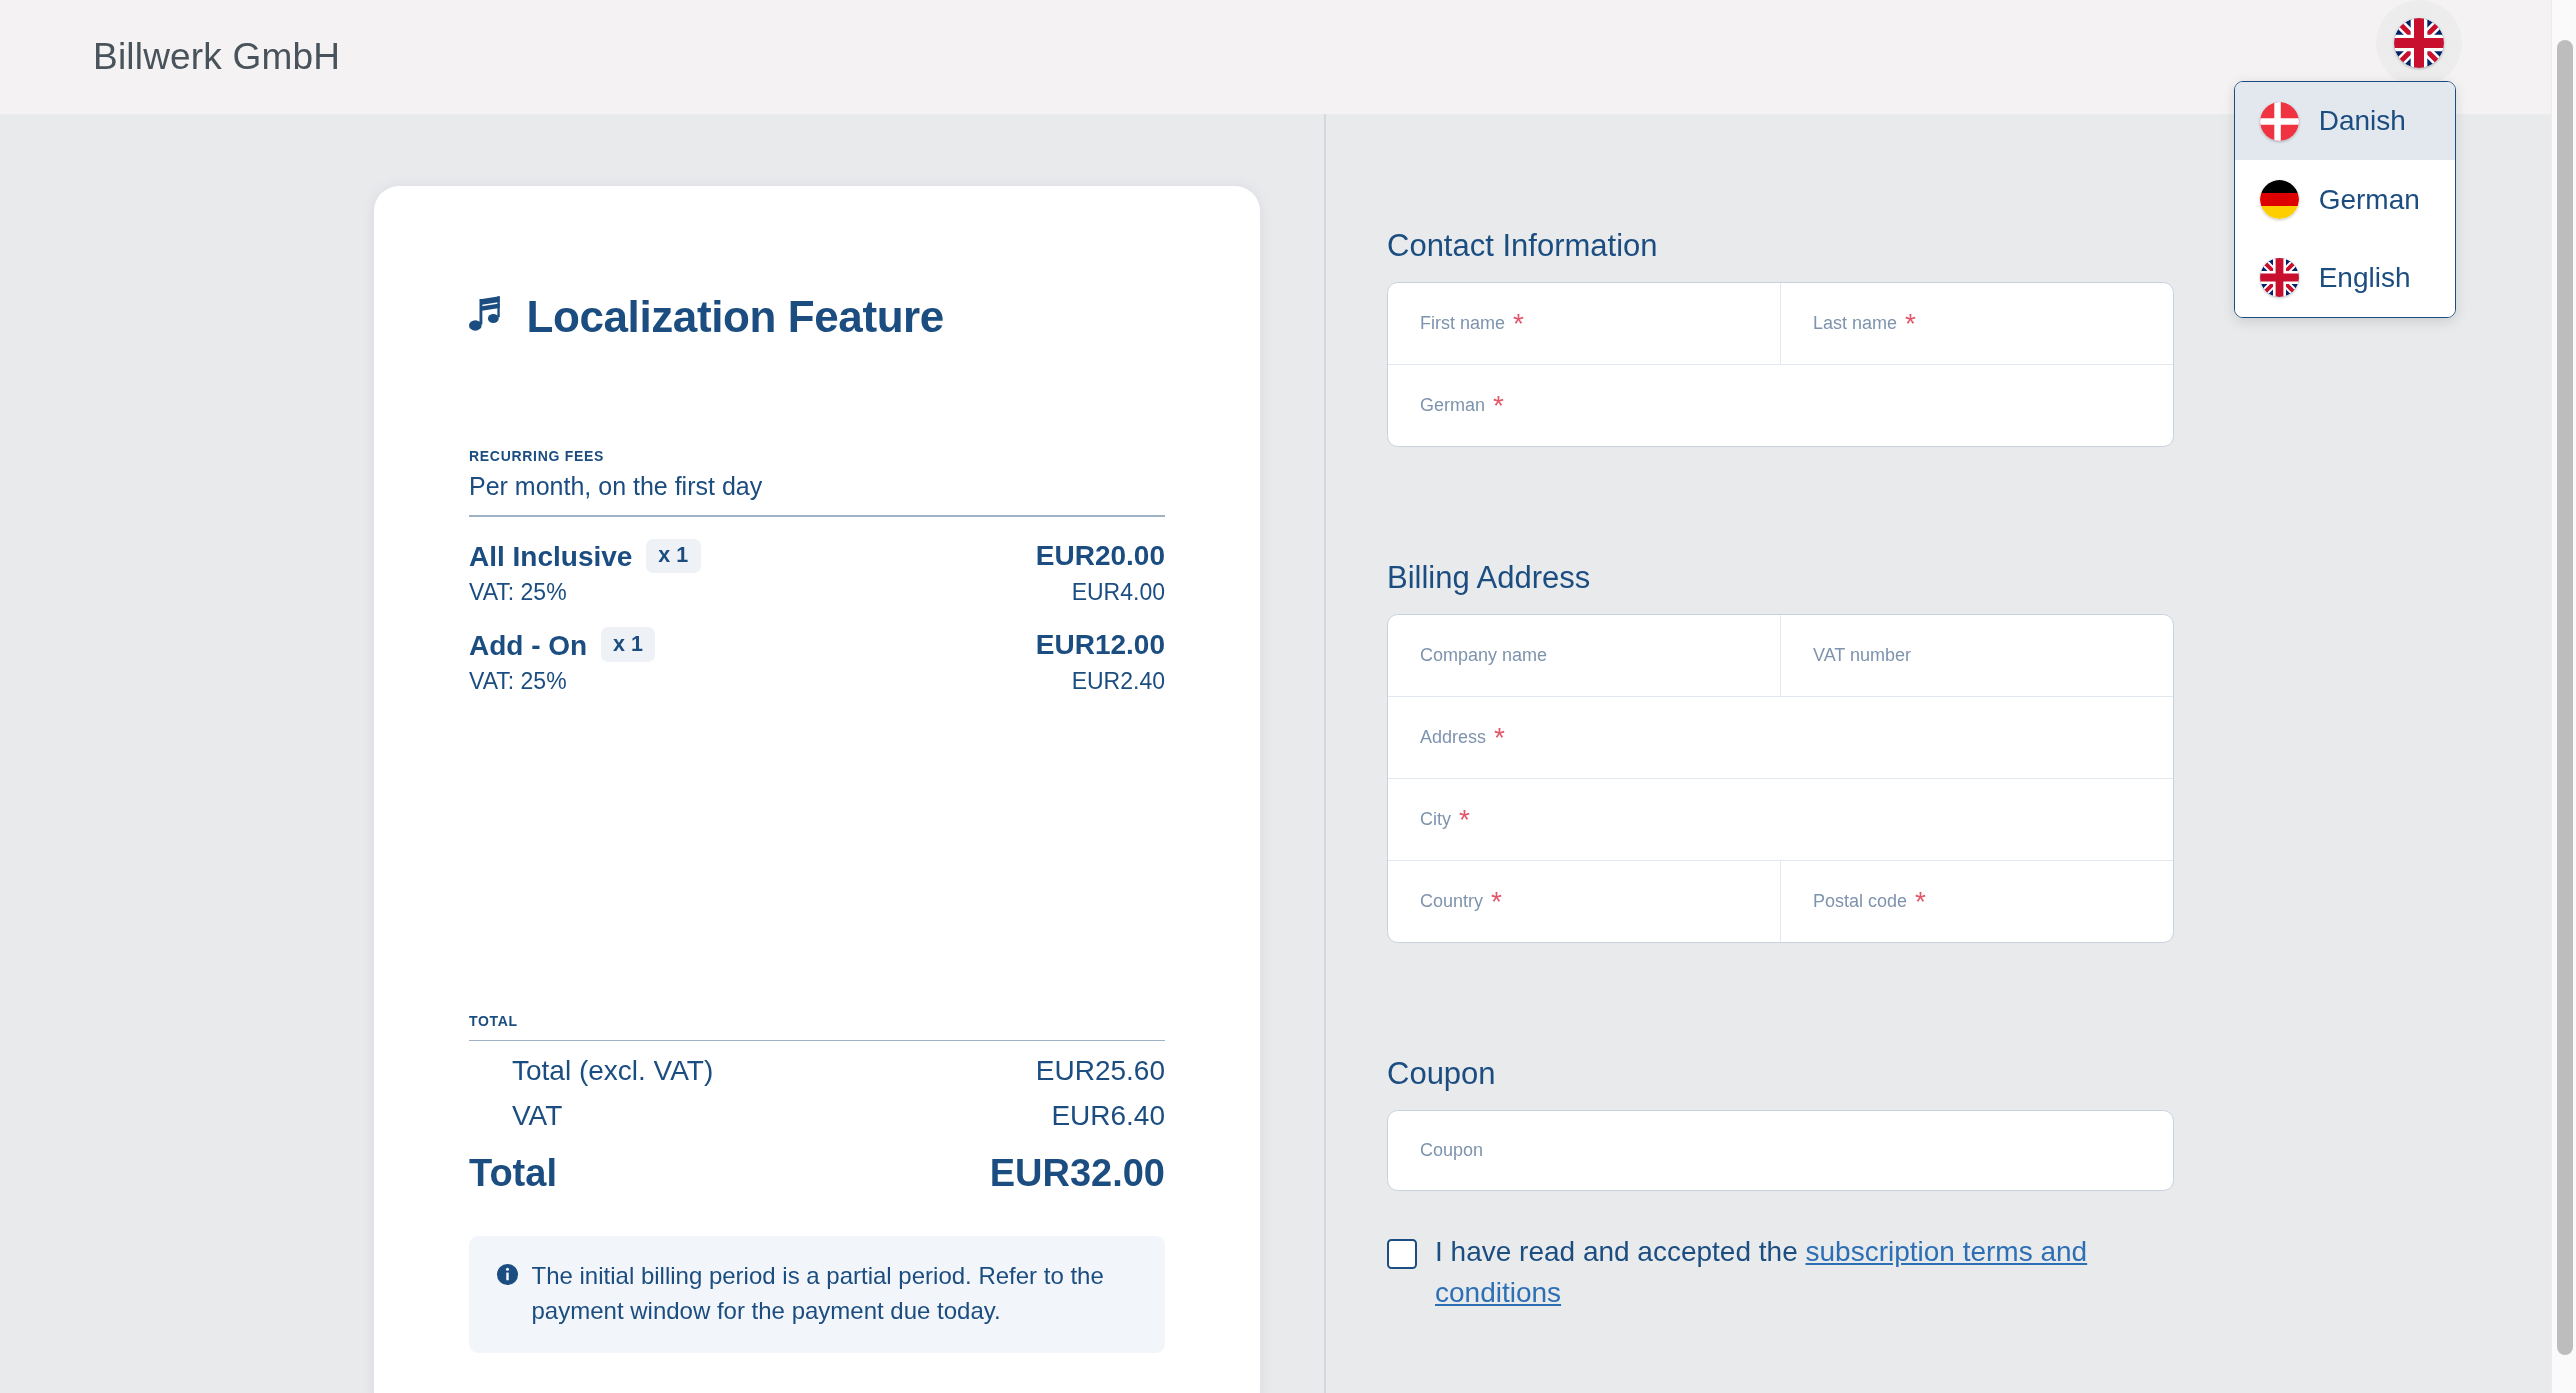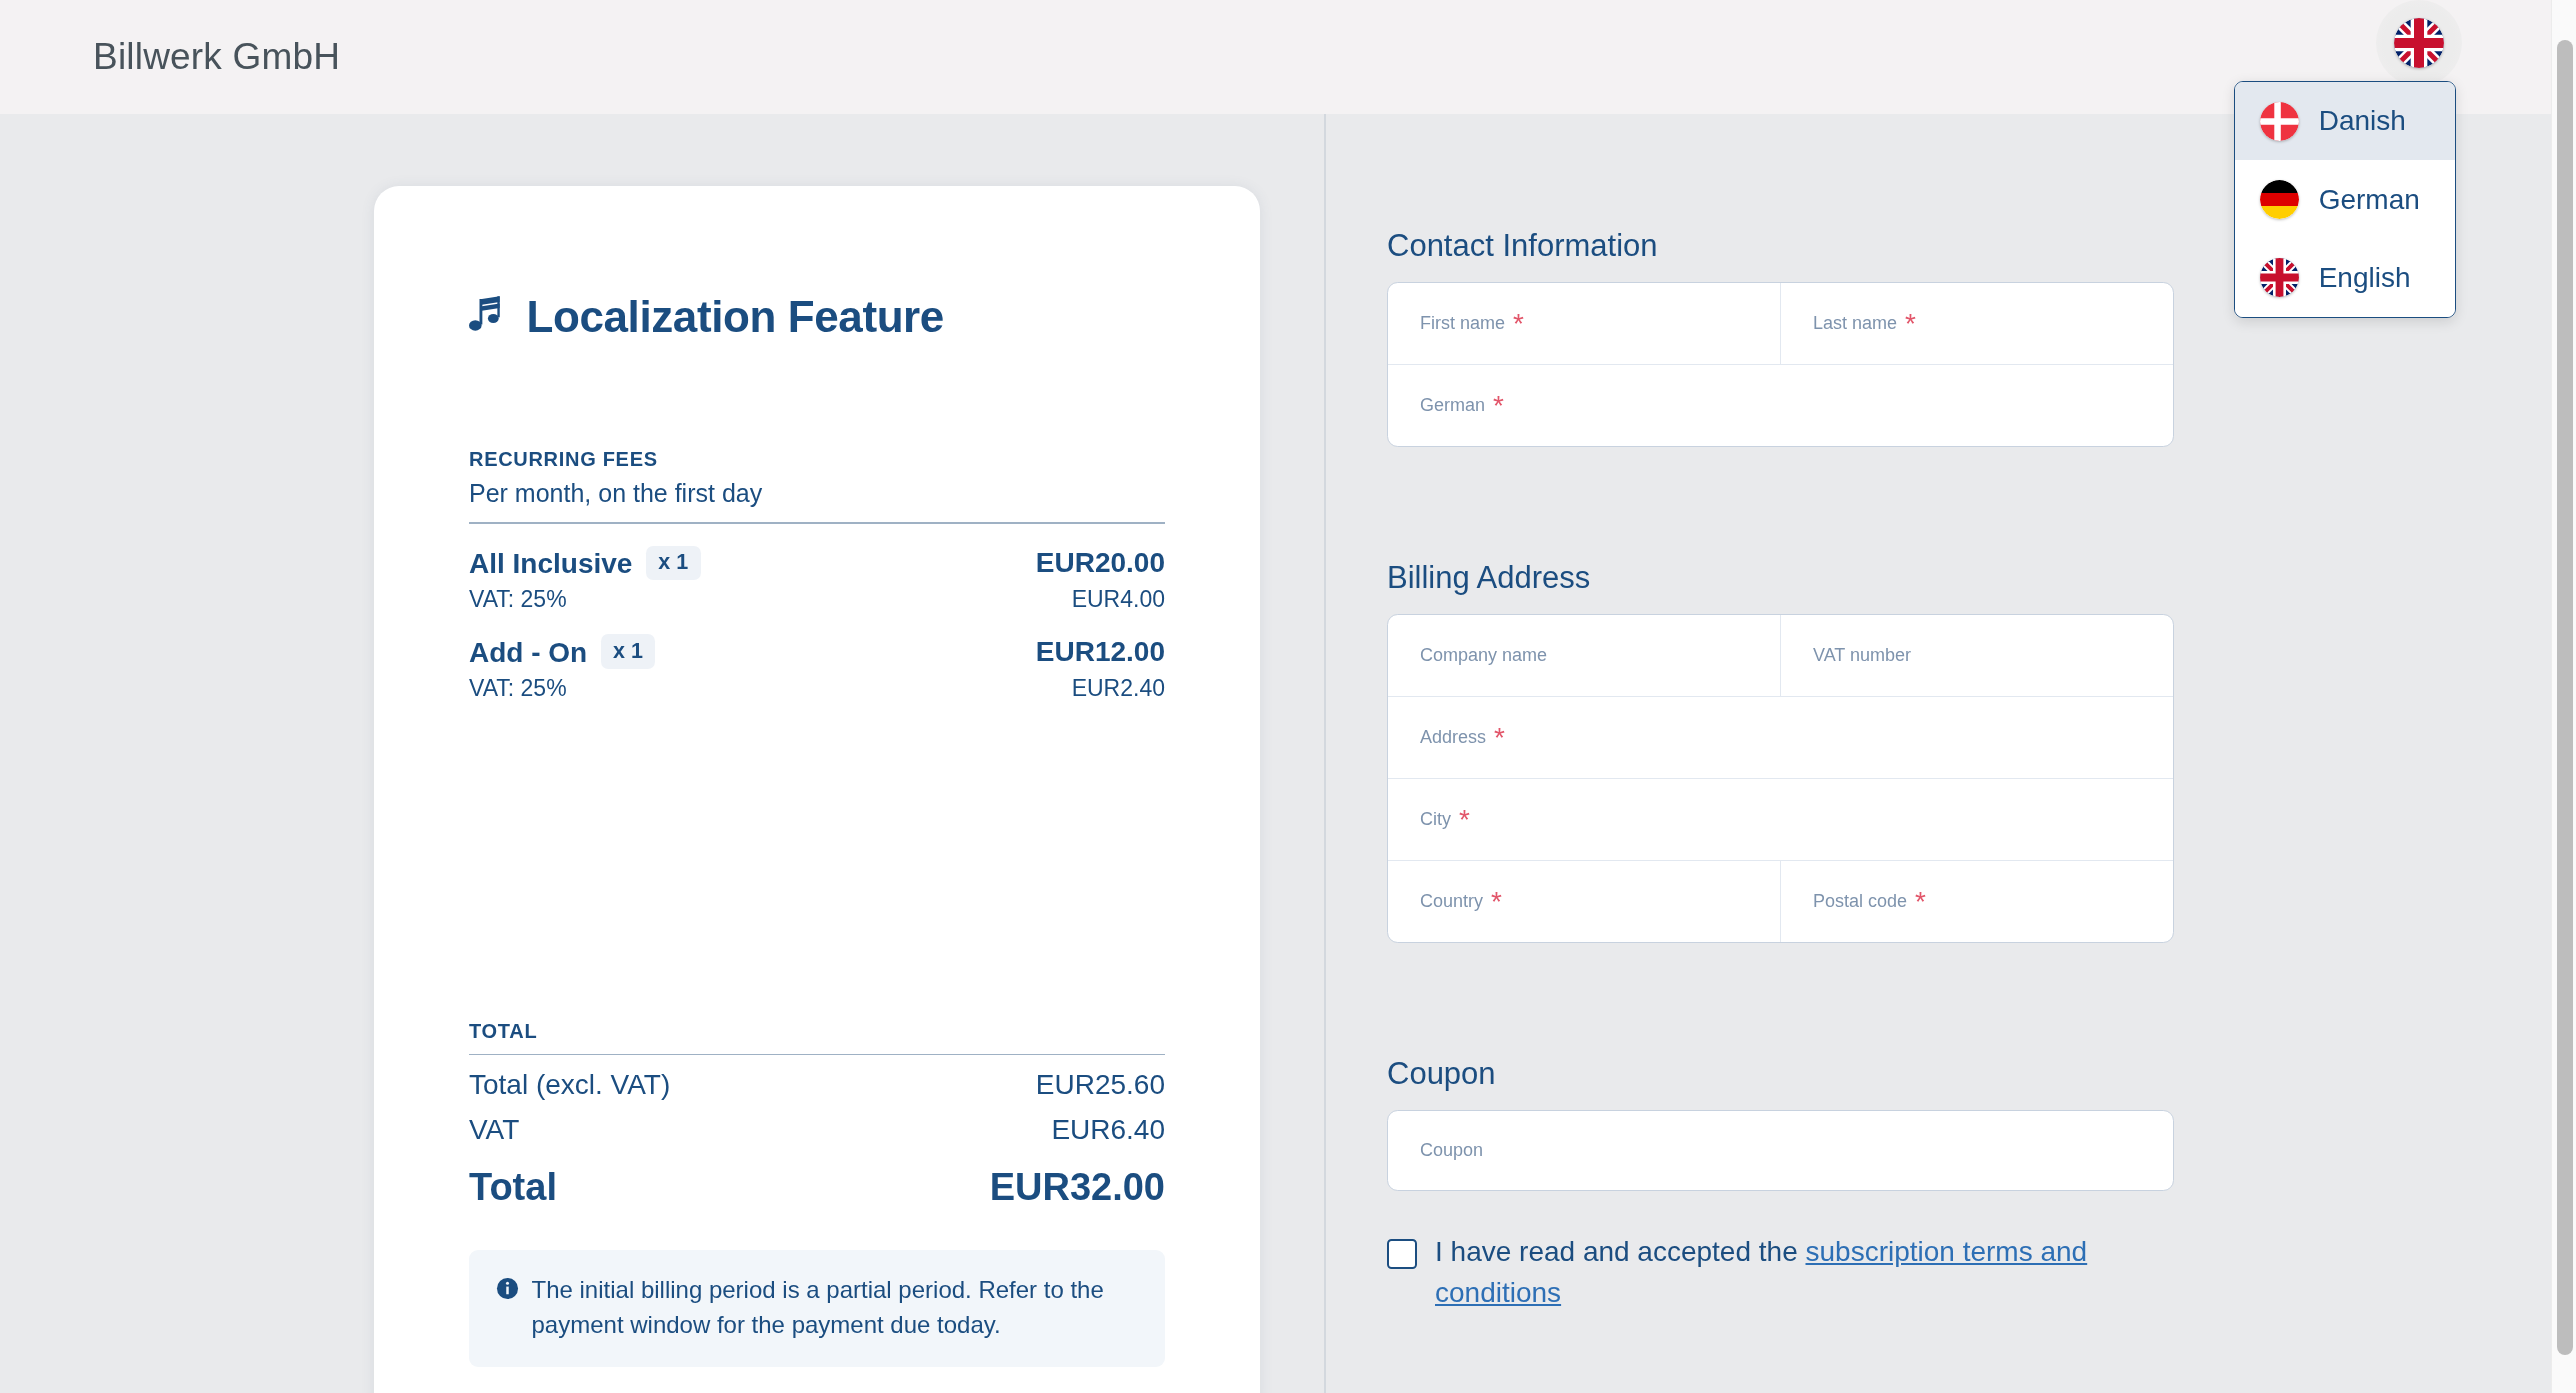--- a/index.html
+++ b/index.html
@@ -118,21 +118,21 @@
     margin-top: 106px;
   }
   .product-title {
     font-size: 44px;
     font-weight: 700;
     color: #1b4d80;
     letter-spacing: -0.4px;
   }
 
   .section-head {
-    font-size: 20px;
+    font-size: 14px;
     font-weight: 700;
     color: #1b4d80;
     letter-spacing: 0.7px;
     margin-top: 106px;
   }
   .section-sub {
     font-size: 25px;
     color: #1b4d80;
     margin-top: 8px;
     font-weight: 400;
@@ -181,20 +181,21 @@
     color: #1b4d80;
     font-weight: 400;
   }
 
   .total-section { margin-top: 318px; }
   .total-line {
     display: flex;
     justify-content: space-between;
     align-items: baseline;
     margin-top: 13.4px;
+    margin-left: 43px;
   }
   .total-label, .total-value {
     font-size: 28px;
     color: #1b4d80;
     font-weight: 400;
   }
   .grand-line {
     display: flex;
     justify-content: space-between;
     align-items: baseline;

